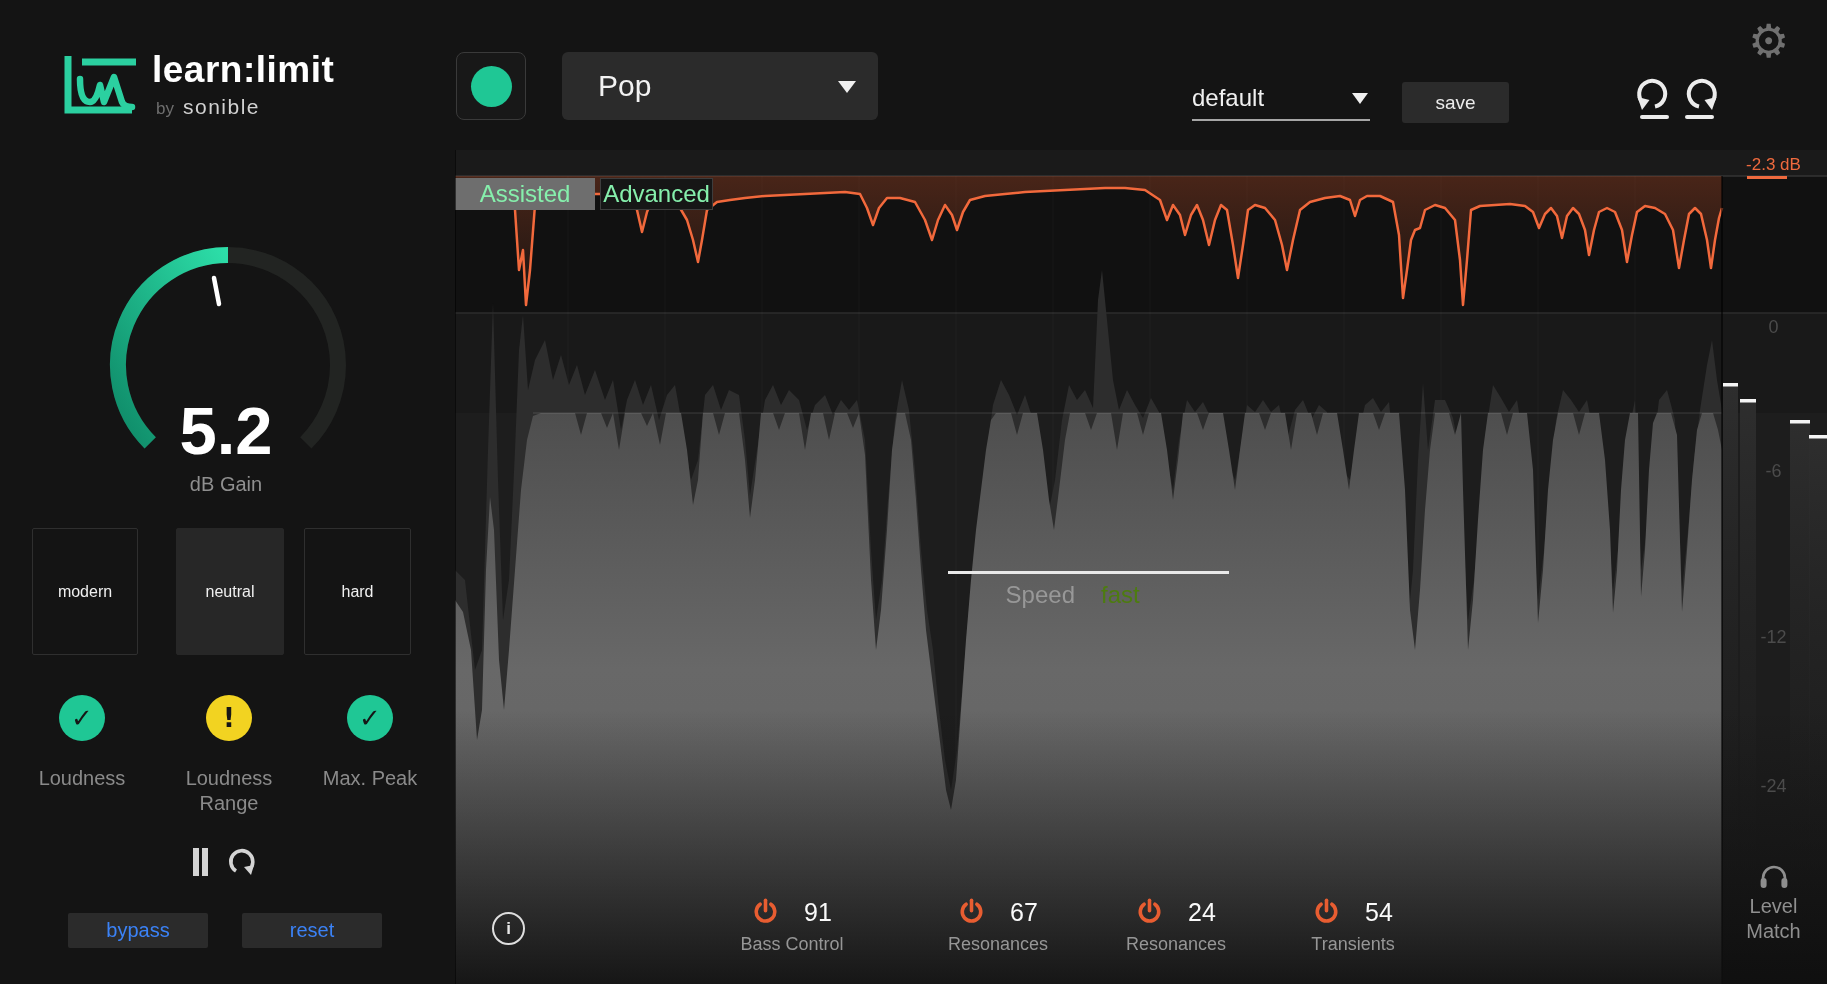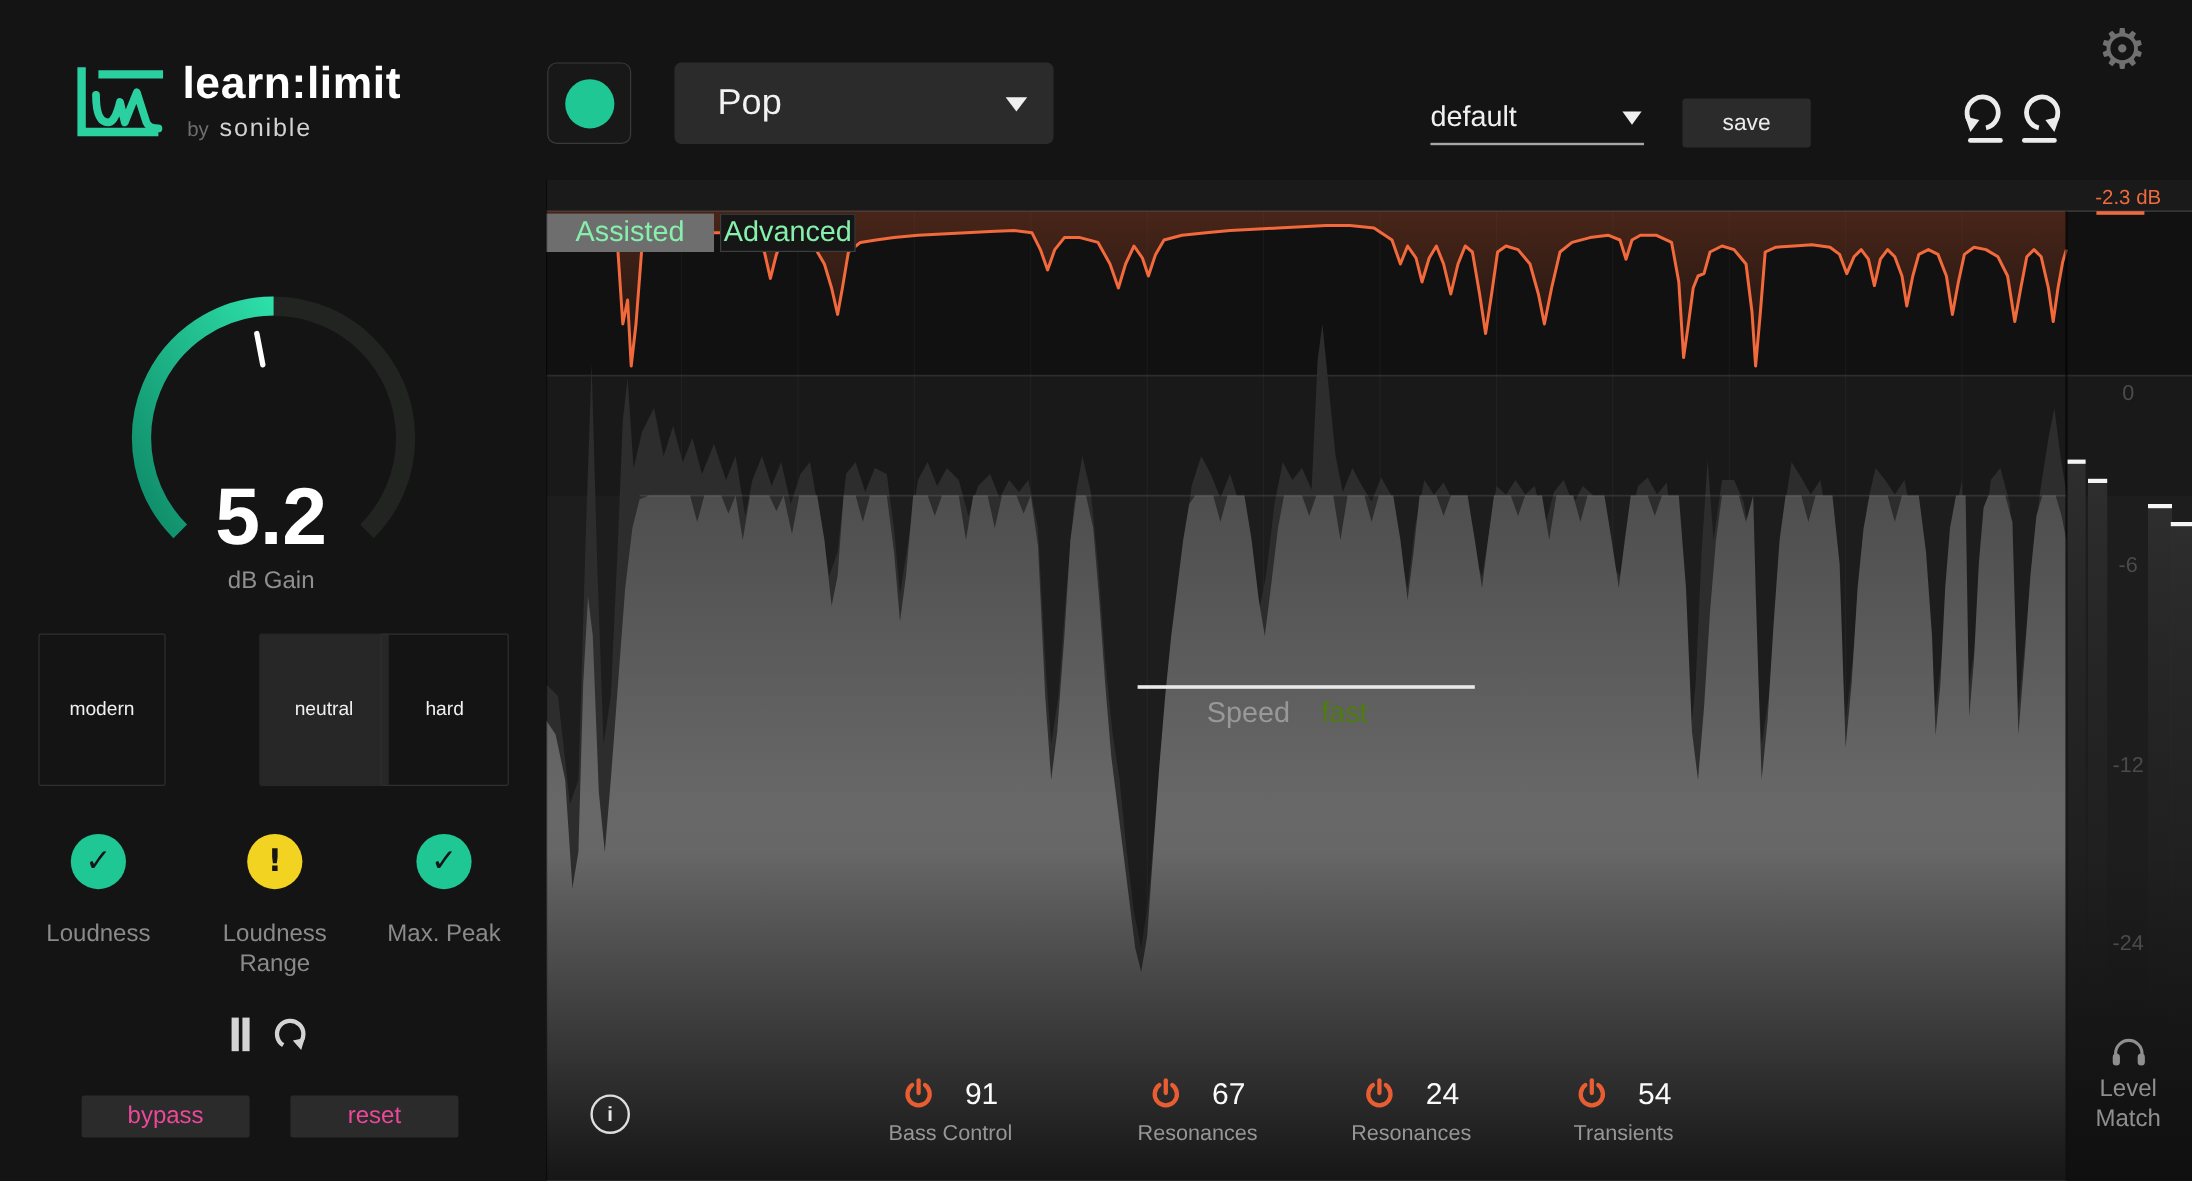--- a/index.html
+++ b/index.html
@@ -30,30 +30,30 @@
               display:flex; align-items:center; justify-content:center; font-size:19px; color:#ececec; }
   .histo-btn { width:46px; height:52px; }
   .gear { left:1748px; top:18px; font-family:"DejaVu Sans", sans-serif; font-size:46px; color:#707070; line-height:1; }
 
   
   .divider { left:455px; top:150px; width:1px; height:834px; background:rgba(0,0,0,.55); z-index:5; }
   .gain-value { left:0; top:392px; width:452px; text-align:center; font-size:67px; font-weight:bold; color:#fff; }
   .gain-unit { left:0; top:473px; width:452px; text-align:center; font-size:20px; color:#8f8f8f; }
   .style-btn { top:528px; height:127px; border:1px solid #2f2f2f; background:transparent; border-radius:2px;
                display:flex; align-items:center; justify-content:center; font-size:16px; color:#f0f0f0; }
-  .style-btn.selected { background:#272727; border-color:#272727;margin-left:40px; }
+  .style-btn.selected { background:#272727; border-color:#272727; }
   .indicator-circle { top:695px; width:46px; height:46px; border-radius:50%;
                       display:flex; align-items:center; justify-content:center; }
   .ind-ok { background:#1fc795; }
   .ind-warn { background:#f2d321; }
   .ind-glyph { font-family:"DejaVu Sans", sans-serif; font-size:26px; font-weight:bold; color:#161616; }
   .indicator-label { top:766px; text-align:center; font-size:20px; color:#8a8a8a; line-height:1.25; }
   .pause-bar { top:848px; width:6px; height:28px; background:#d4d4d4; }
   .small-btn { top:913px; width:140px; height:35px; background:#2b2b2b; border-radius:2px;
-               display:flex; align-items:center; justify-content:center; font-size:20px; color:#ec4899; }
+               display:flex; align-items:center; justify-content:center; font-size:20px; color:#3b82f6; }
 
   
   .tab { top:178px; height:32px; display:flex; align-items:center; justify-content:center;
          font-size:24px; color:#86efac; z-index:3; }
   .tab-selected { background:#6e6e6e; }
   .tab-unselected { background:#161616; border:1px solid #3d3d3d; }
   .gr-readout { left:1722px; top:155px; width:103px; text-align:center; font-size:17px; color:#ef6a3e; z-index:3; }
   .gr-underline { left:1747px; top:176px; width:40px; height:3px; background:#ef6a3e; z-index:3; }
   .scale-label { left:1722px; width:103px; text-align:center; font-size:18px; color:#4b4b4b; z-index:3; }
   .overlay-box { left:940px; top:562px; width:300px; z-index:3; }
@@ -130,21 +130,21 @@
     </defs>
     <path d="M 55.2 210.8 A 110 110 0 1 1 210.8 210.8" fill="none" stroke="#222422" stroke-width="16"></path>
     <path d="M 55.2 210.8 A 110 110 0 0 1 133 23" fill="none" stroke="url(#tealGrad)" stroke-width="16"></path>
     <line x1="119" y1="46" x2="124" y2="72" stroke="#ffffff" stroke-width="4.5" stroke-linecap="round"></line>
   </svg>
   <div class="abs gain-value">5.2</div>
   <div class="abs gain-unit">dB Gain</div>
 
   <div class="abs style-btn" style="left:32px; width:106px;">modern</div>
   <div class="abs style-btn selected" style="left:176px; width:108px;">neutral</div>
-  <div class="abs style-btn" style="left:317px; width:107px;">hard</div>
+  <div class="abs style-btn" style="left:304px; width:107px;">hard</div>
 
   <div class="abs indicator-circle ind-ok" style="left:59px;">
     <span class="ind-glyph">✓</span>
   </div>
   <div class="abs indicator-circle ind-warn" style="left:206px;">
     <span class="ind-glyph">!</span>
   </div>
   <div class="abs indicator-circle ind-ok" style="left:347px;">
     <span class="ind-glyph">✓</span>
   </div>

